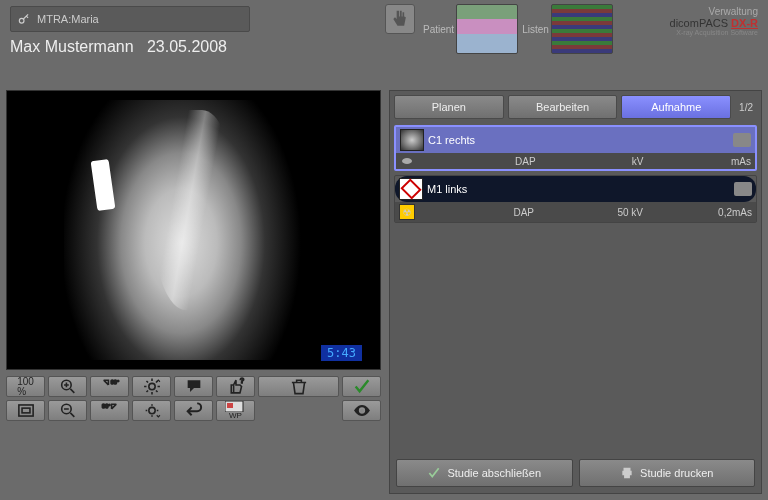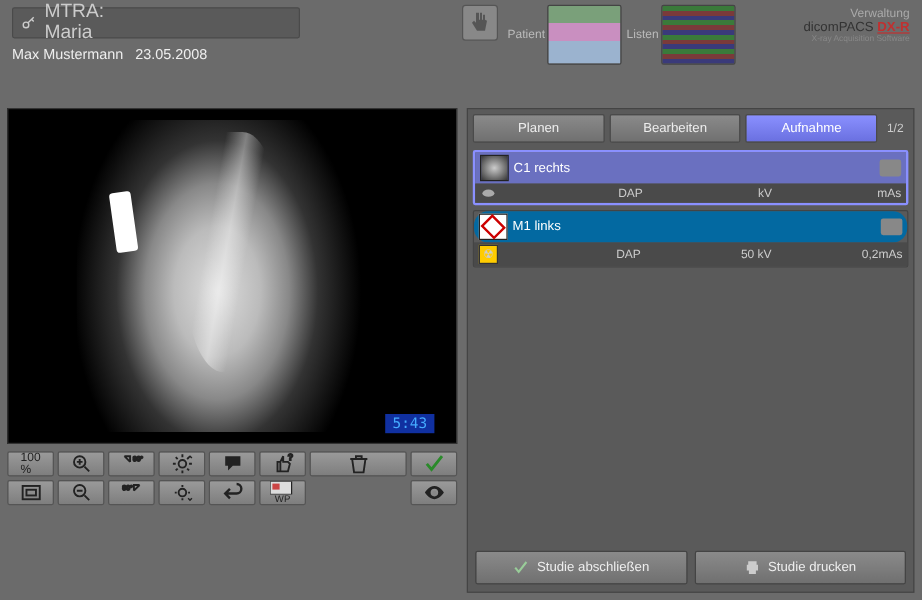--- a/index.html
+++ b/index.html
@@ -2,22 +2,22 @@
 <html><head>
 <meta charset="utf-8">
 <style>
 * { box-sizing: border-box; margin: 0; padding: 0; font-family: Arial, sans-serif; }
 body { background: #6b6b6b; width: 768px; height: 500px; overflow: hidden; color: #ddd; font-size: 11px; }
 .app { display: flex; flex-direction: column; height: 100%; }
 .topbar { display: flex; height: 90px; }
 .top-left { flex: 0 0 385px; padding: 6px 10px; }
 .mtra-box { display: flex; align-items: center; gap: 6px; background: #5a5a5a; border: 1px solid #4a4a4a; padding: 2px 6px; width: 240px; height: 26px; border-radius: 2px; }
 .key-icon { width: 14px; height: 14px; }
-.mtra-text { display: flex; flex-direction: column; line-height: 1.1; font-size: 16px; color: #ccc; }
-.patient-line { margin-top: 6px; font-size: 12px; color: #eee; }
+.mtra-text { display: flex; flex-direction: row; line-height: 1.1; font-size: 11px; color: #ccc; align-items: flex-end; }
+.patient-line { margin-top: 6px; font-size: 16px; color: #eee; }
 .top-right { flex: 1; display: flex; gap: 4px; padding: 4px 6px 2px 0; align-items: flex-start; }
 .ctx-btn { width: 30px; height: 30px; background: #888; border: 1px solid #555; border-radius: 3px; margin-right: 4px; display:flex; align-items:center; justify-content:center;}
 .nav-item { display: flex; flex-direction: row; align-items: center; gap: 2px; }
 .nav-label { font-size: 10px; color: #bbb; }
 .nav-label.active { color: #9fb0ff; }
 .nav-thumb { width: 62px; height: 50px; background: #555; border: 1px solid #444; border-radius: 2px; }
 .nav-thumb.patient { background: linear-gradient(#7aa07a 30%, #c98fc0 30% 60%, #9bb3cf 60%); }
 .nav-thumb.rontgen { background: #333; display:flex; align-items:center; justify-content:center; gap:2px;}
 .nav-thumb.listen { background: repeating-linear-gradient(#3a7a3a 0 4px, #7a3a3a 4px 8px, #3a3a7a 8px 12px); }
 .brand { margin-left: auto; text-align: right; padding: 2px 4px; }
@@ -38,21 +38,21 @@
 .tool svg { width: 22px; height: 22px; }
 .right-col { flex: 1; display: flex; flex-direction: column; background: #5a5a5a; border: 1px solid #444; }
 .tabs { display: flex; gap: 4px; padding: 4px; align-items: center; }
 .tab { flex: 1; text-align: center; padding: 5px 4px; background: linear-gradient(#8a8a8a,#707070); border: 1px solid #4a4a4a; border-radius: 2px; font-size: 11px; color: #eee; cursor:pointer;}
 .tab.active { background: linear-gradient(#8a90ff,#6a70e0); color: #fff; }
 .page-ind { font-size: 10px; color: #ccc; padding: 0 4px; }
 .exp-list { flex: 1; padding: 2px 4px; overflow: auto; }
 .exp { border: 1px solid #444; margin-bottom: 4px; border-radius: 2px; }
 .exp.sel { border: 2px solid #8a90ff; }
 .exp-head { display: flex; align-items: center; background: #6a70c0; color: #fff; padding: 2px 4px; gap: 4px; font-size: 11px; }
-.exp:not(.sel) .exp-head { background: #0369a1; border-radius: 12px; }
+.exp:not(.sel) .exp-head { background: #0f172a; border-radius: 12px; }
 .exp-thumb { width: 24px; height: 22px; background: #333; border: 1px solid #222; }
 .exp-thumb.xr { background: radial-gradient(#ccc,#333); }
 .exp-thumb.warn { background:#fff; position:relative;}
 .exp-thumb.warn::after{content:"";position:absolute;inset:3px;border:2px solid #c00;transform:rotate(45deg);}
 .exp-edit { margin-left: auto; width: 18px; height: 14px; background: #888; border-radius: 2px; }
 .exp-params { display: flex; background: #4a4a4a; color: #ccc; font-size: 10px; padding: 2px 4px; gap: 4px; align-items: center; }
 .rad-icon { width: 16px; height: 16px; background: #ffcc00; border: 1px solid #333; display:flex; align-items:center; justify-content:center; font-size:10px;}
 .param { flex: 1; text-align: right; }
 .bottom-actions { display: flex; gap: 6px; padding: 6px; align-items: center; }
 .action { flex: 1; padding: 6px; background: linear-gradient(#8a8a8a,#707070); border: 1px solid #444; border-radius: 2px; text-align: center; font-size: 11px; color: #eee; display:flex; align-items:center; justify-content:center; gap:6px; cursor:pointer;}

